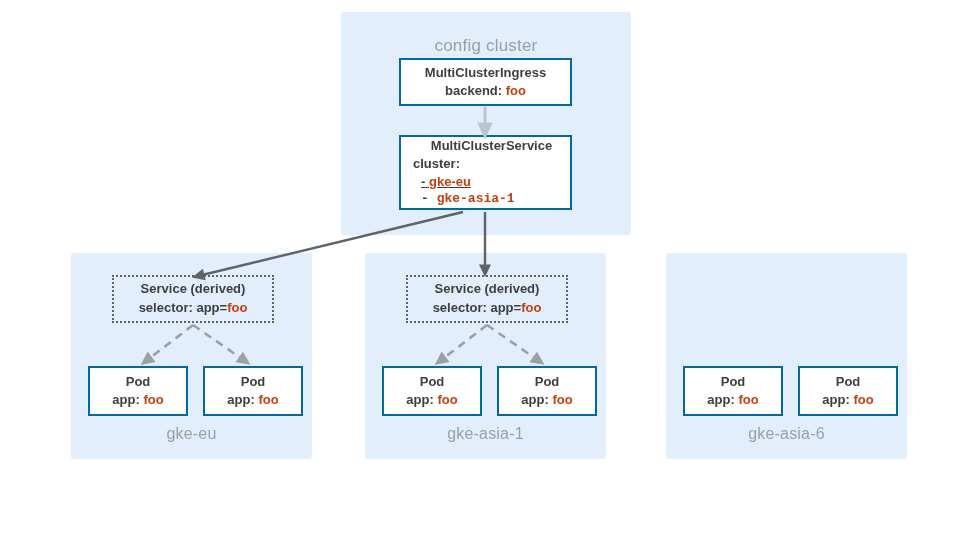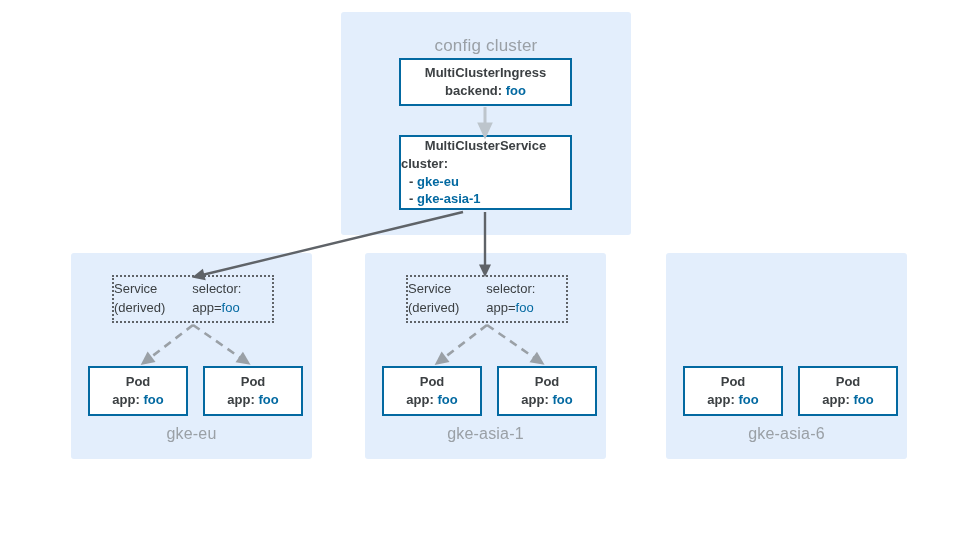--- a/index.html
+++ b/index.html
@@ -50,40 +50,41 @@
     align-items: center;
     justify-content: center;
     color: #3c4043;
     font-size: 13px;
     font-weight: bold;
     line-height: 1.38;
   }
   .box .line { white-space: nowrap; }
   .box.left-align {
     align-items: flex-start;
+    padding-left: 12px;
   }
   .box .title-line {
     width: 100%;
     text-align: center;
   }
   .dotted-box {
     position: absolute;
     background: transparent;
     border: 2px dotted #5f6368;
     box-sizing: border-box;
     display: flex;
-    flex-direction: row;
+    flex-direction: column;
     align-items: center;
     justify-content: center;
     color: #3c4043;
     font-size: 13px;
-    font-weight: normal;
+    font-weight: bold;
     line-height: 1.45;
   }
-  .accent { color: #0369a1; }
+  .accent { color: #c2410c; }
   svg.edges {
     position: absolute;
     left: 0; top: 0;
     width: 960px; height: 540px;
     pointer-events: none;
   }
 </style>
 </head>
 <body>
 
@@ -97,25 +98,25 @@
     <div class="line">MultiClusterIngress</div>
     <div class="line">
       <span>backend:</span>
       <span class="accent">foo</span>
     </div>
   </div>
 
   <div class="box left-align" style="left:387px; top:135px; width:173px; height:75px;">
     <div class="title-line">MultiClusterService</div>
     <div class="line">cluster:</div>
-    <div class="line" style="padding-left:8px;">
+    <div class="line" style="padding-left:8px;text-decoration:underline;">
       <span>-</span>
       <span class="accent">gke-eu</span>
     </div>
-    <div class="line" style="padding-left:8px;">
+    <div class="line" style="padding-left:8px;font-family:Liberation Mono, monospace;">
       <span>-</span>
       <span class="accent">gke-asia-1</span>
     </div>
   </div>
 
   <div class="panel" style="left:59px; top:253px; width:241px; height:206px;">
     <div class="cluster-label" style="bottom:16px;">gke-eu</div>
   </div>
 
   <div class="dotted-box" style="left:100px; top:275px; width:162px; height:48px;">

